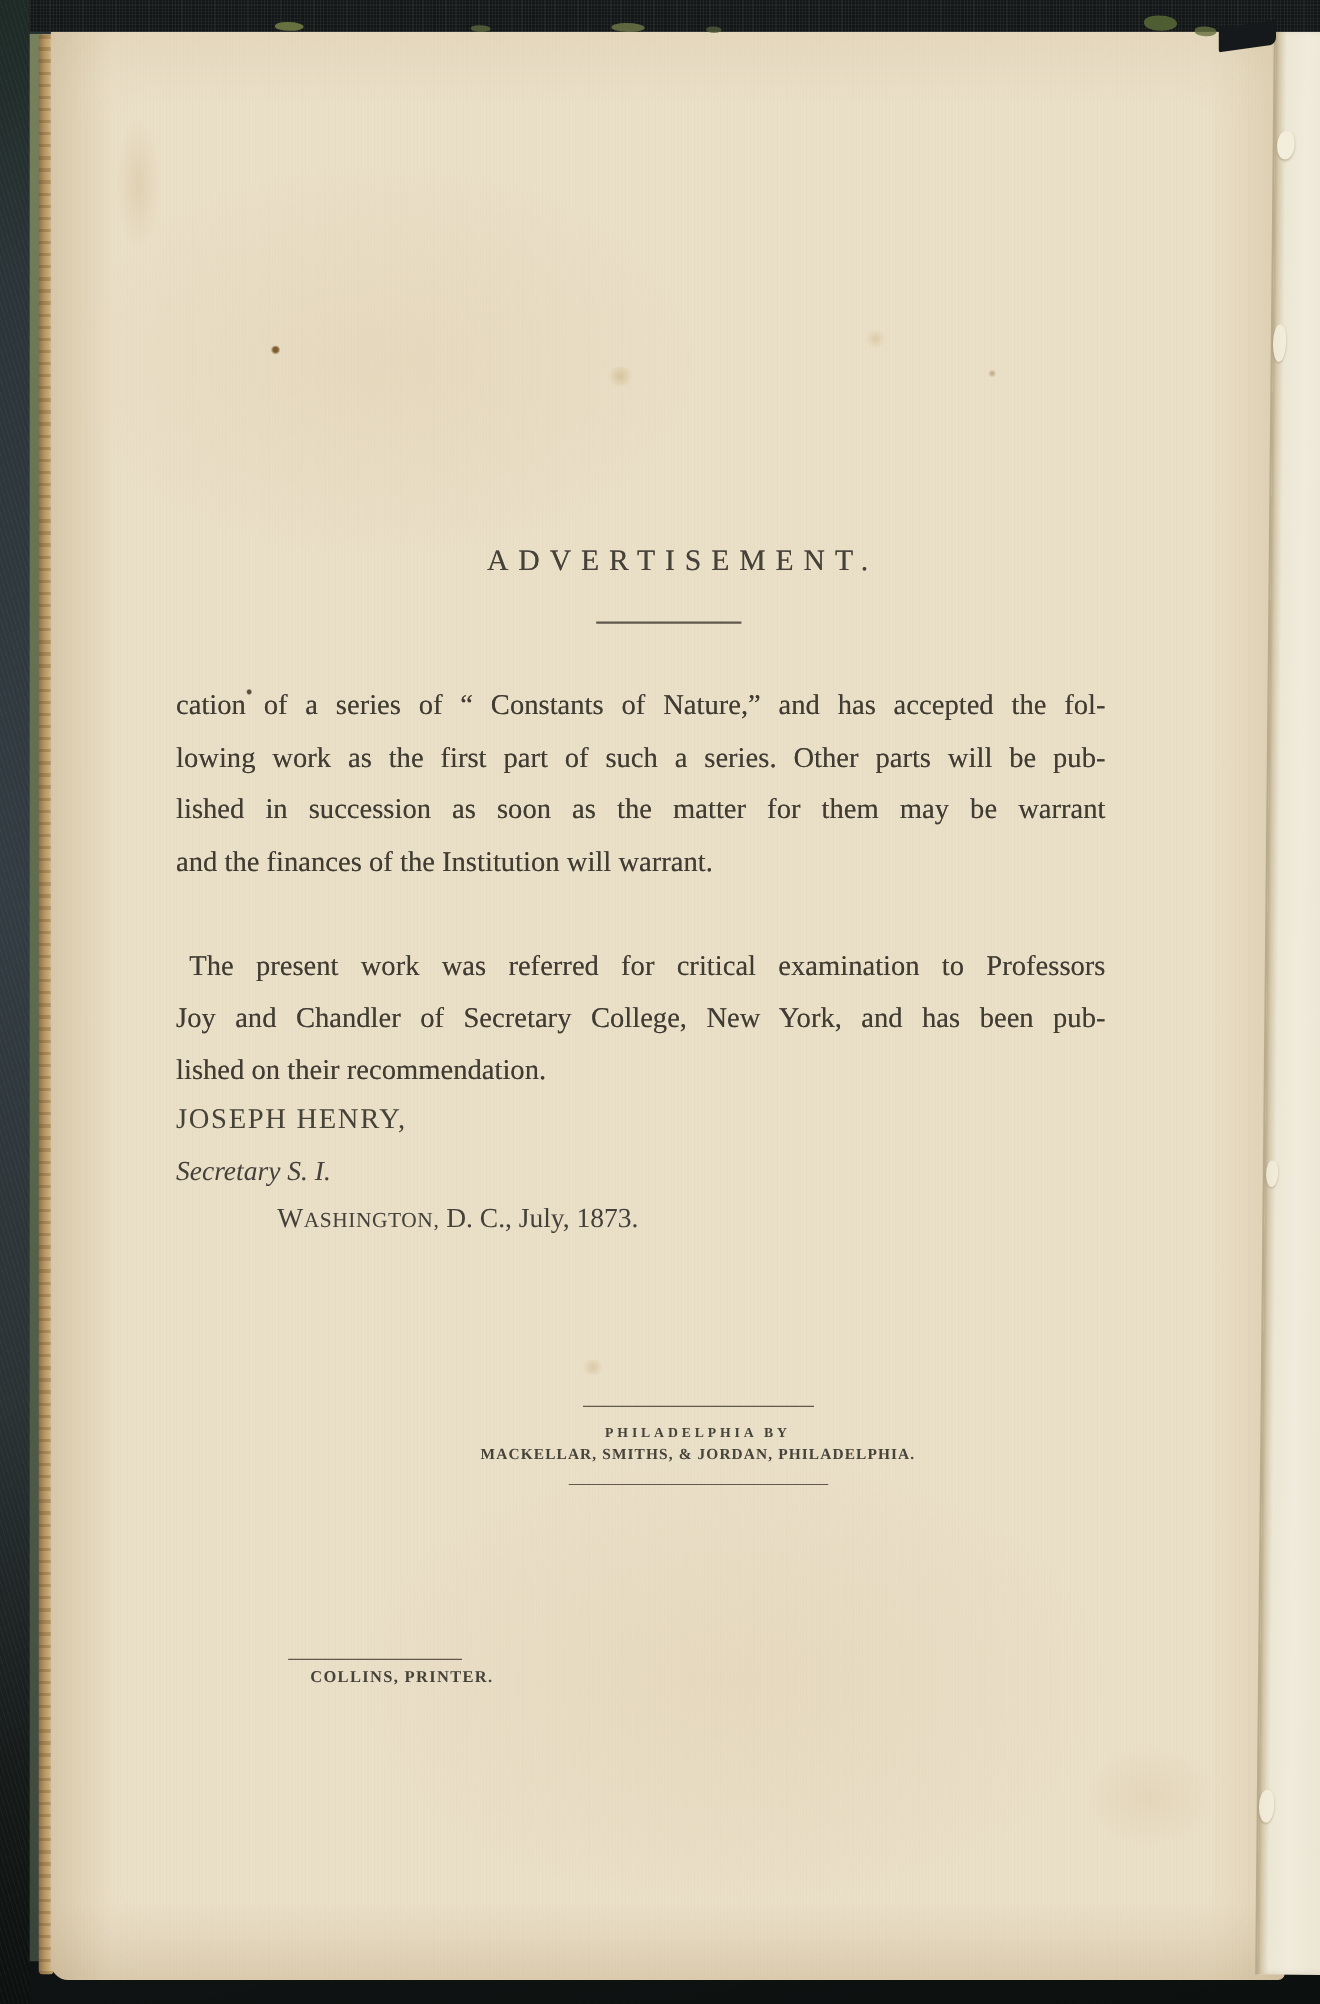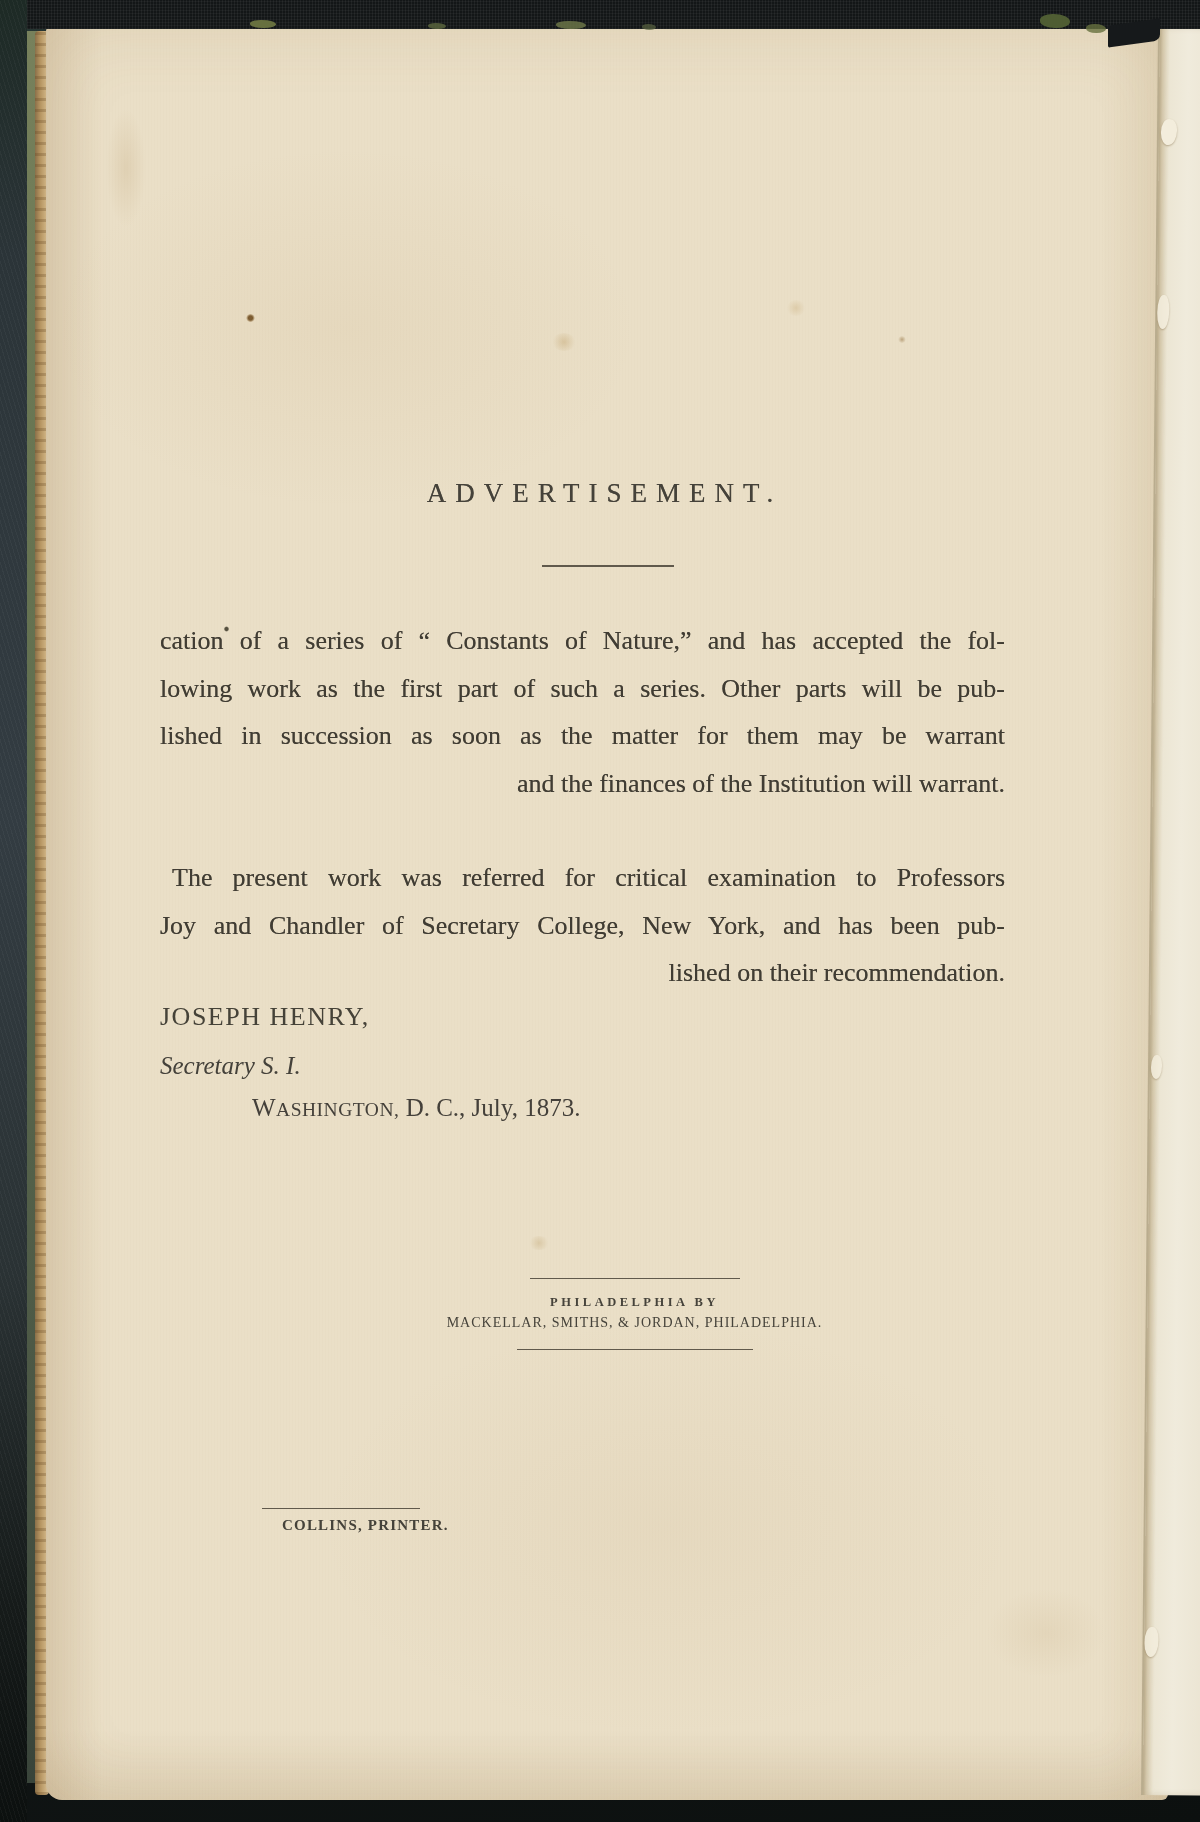--- a/index.html
+++ b/index.html
@@ -92,35 +92,34 @@
   .b2{left:0px;top:268px;width:12px;height:34px;opacity:.9;}
   .b3{left:1px;top:1028px;width:11px;height:24px;opacity:.85;}
   .b4{left:0px;top:1600px;width:14px;height:30px;opacity:.9;}
 
   
   .content{
     position:absolute;left:114px;top:0;width:845px;height:100%;
     color:#403c33;
   }
   .title{
-    position:absolute;left:0;top:450px;width:100%;margin:0;
+    position:absolute;left:0;top:450px;width:100%;margin:16px;
     font-size:27px;font-weight:normal;letter-spacing:9px;text-align:center;
     transform:translateX(22px);
     color:#45423a;text-shadow:0 0 .5px rgba(62,58,48,.7);
   }
   .rule{border:0;border-top:2px solid rgba(72,66,54,.85);height:0;}
   .rule-title{position:absolute;top:537px;left:50%;width:132px;transform:translateX(calc(-50% + 25px));}
 
   .para{position:absolute;left:0;width:845px;}
   .para1{top:589px;}
   .para2{top:826px;}
   .line{
     line-height:47.5px;font-size:26px;white-space:normal;
     text-shadow:0 0 .4px rgba(62,58,48,.65);
-    text-align:right;
   }
   .just{text-align:justify;text-align-last:justify;}
   .indent{text-indent:12px;}
   .sc{font-size:.78em;letter-spacing:.5px;}
   .lead{letter-spacing:.5px;}
 
   .sig-name{
     position:absolute;top:974px;left:0;right:38px;text-align:left;
     font-size:26px;letter-spacing:1.5px;color:#454238;
   }
@@ -128,21 +127,21 @@
     position:absolute;top:1024px;left:0;right:-12px;text-align:left;
     font-size:25px;font-style:italic;color:#44413a;
   }
   .dateline{
     position:absolute;top:1066px;left:92px;font-size:25px;color:#44403a;
   }
 
   .colophon{position:absolute;top:1250px;left:0;width:845px;text-align:center;transform:translateX(52px);color:#46433b;}
   .rule-colophon-top{width:210px;margin:0 auto 16px auto;border-top-width:1px;}
   .colophon-l1{font-size:12.5px;letter-spacing:3.5px;font-weight:bold;margin-bottom:5px;}
-  .colophon-l2{font-size:14px;letter-spacing:1px;font-weight:normal;margin-bottom:18px;}
+  .colophon-l2{font-size:14px;letter-spacing:1px;font-weight:bold;margin-bottom:18px;}
   .rule-colophon-bottom{width:236px;margin:0 auto;border-top-width:1px;}
 
   .printer{position:absolute;top:1480px;left:102px;width:170px;color:#45423a;}
   .rule-printer{width:158px;border-top-width:1px;margin-bottom:8px;}
   .printer-text{font-size:15px;letter-spacing:1.2px;font-weight:bold;white-space:nowrap;margin-left:20px;}
 </style>
 </head>
 <body>
 
 <div class="scene">

